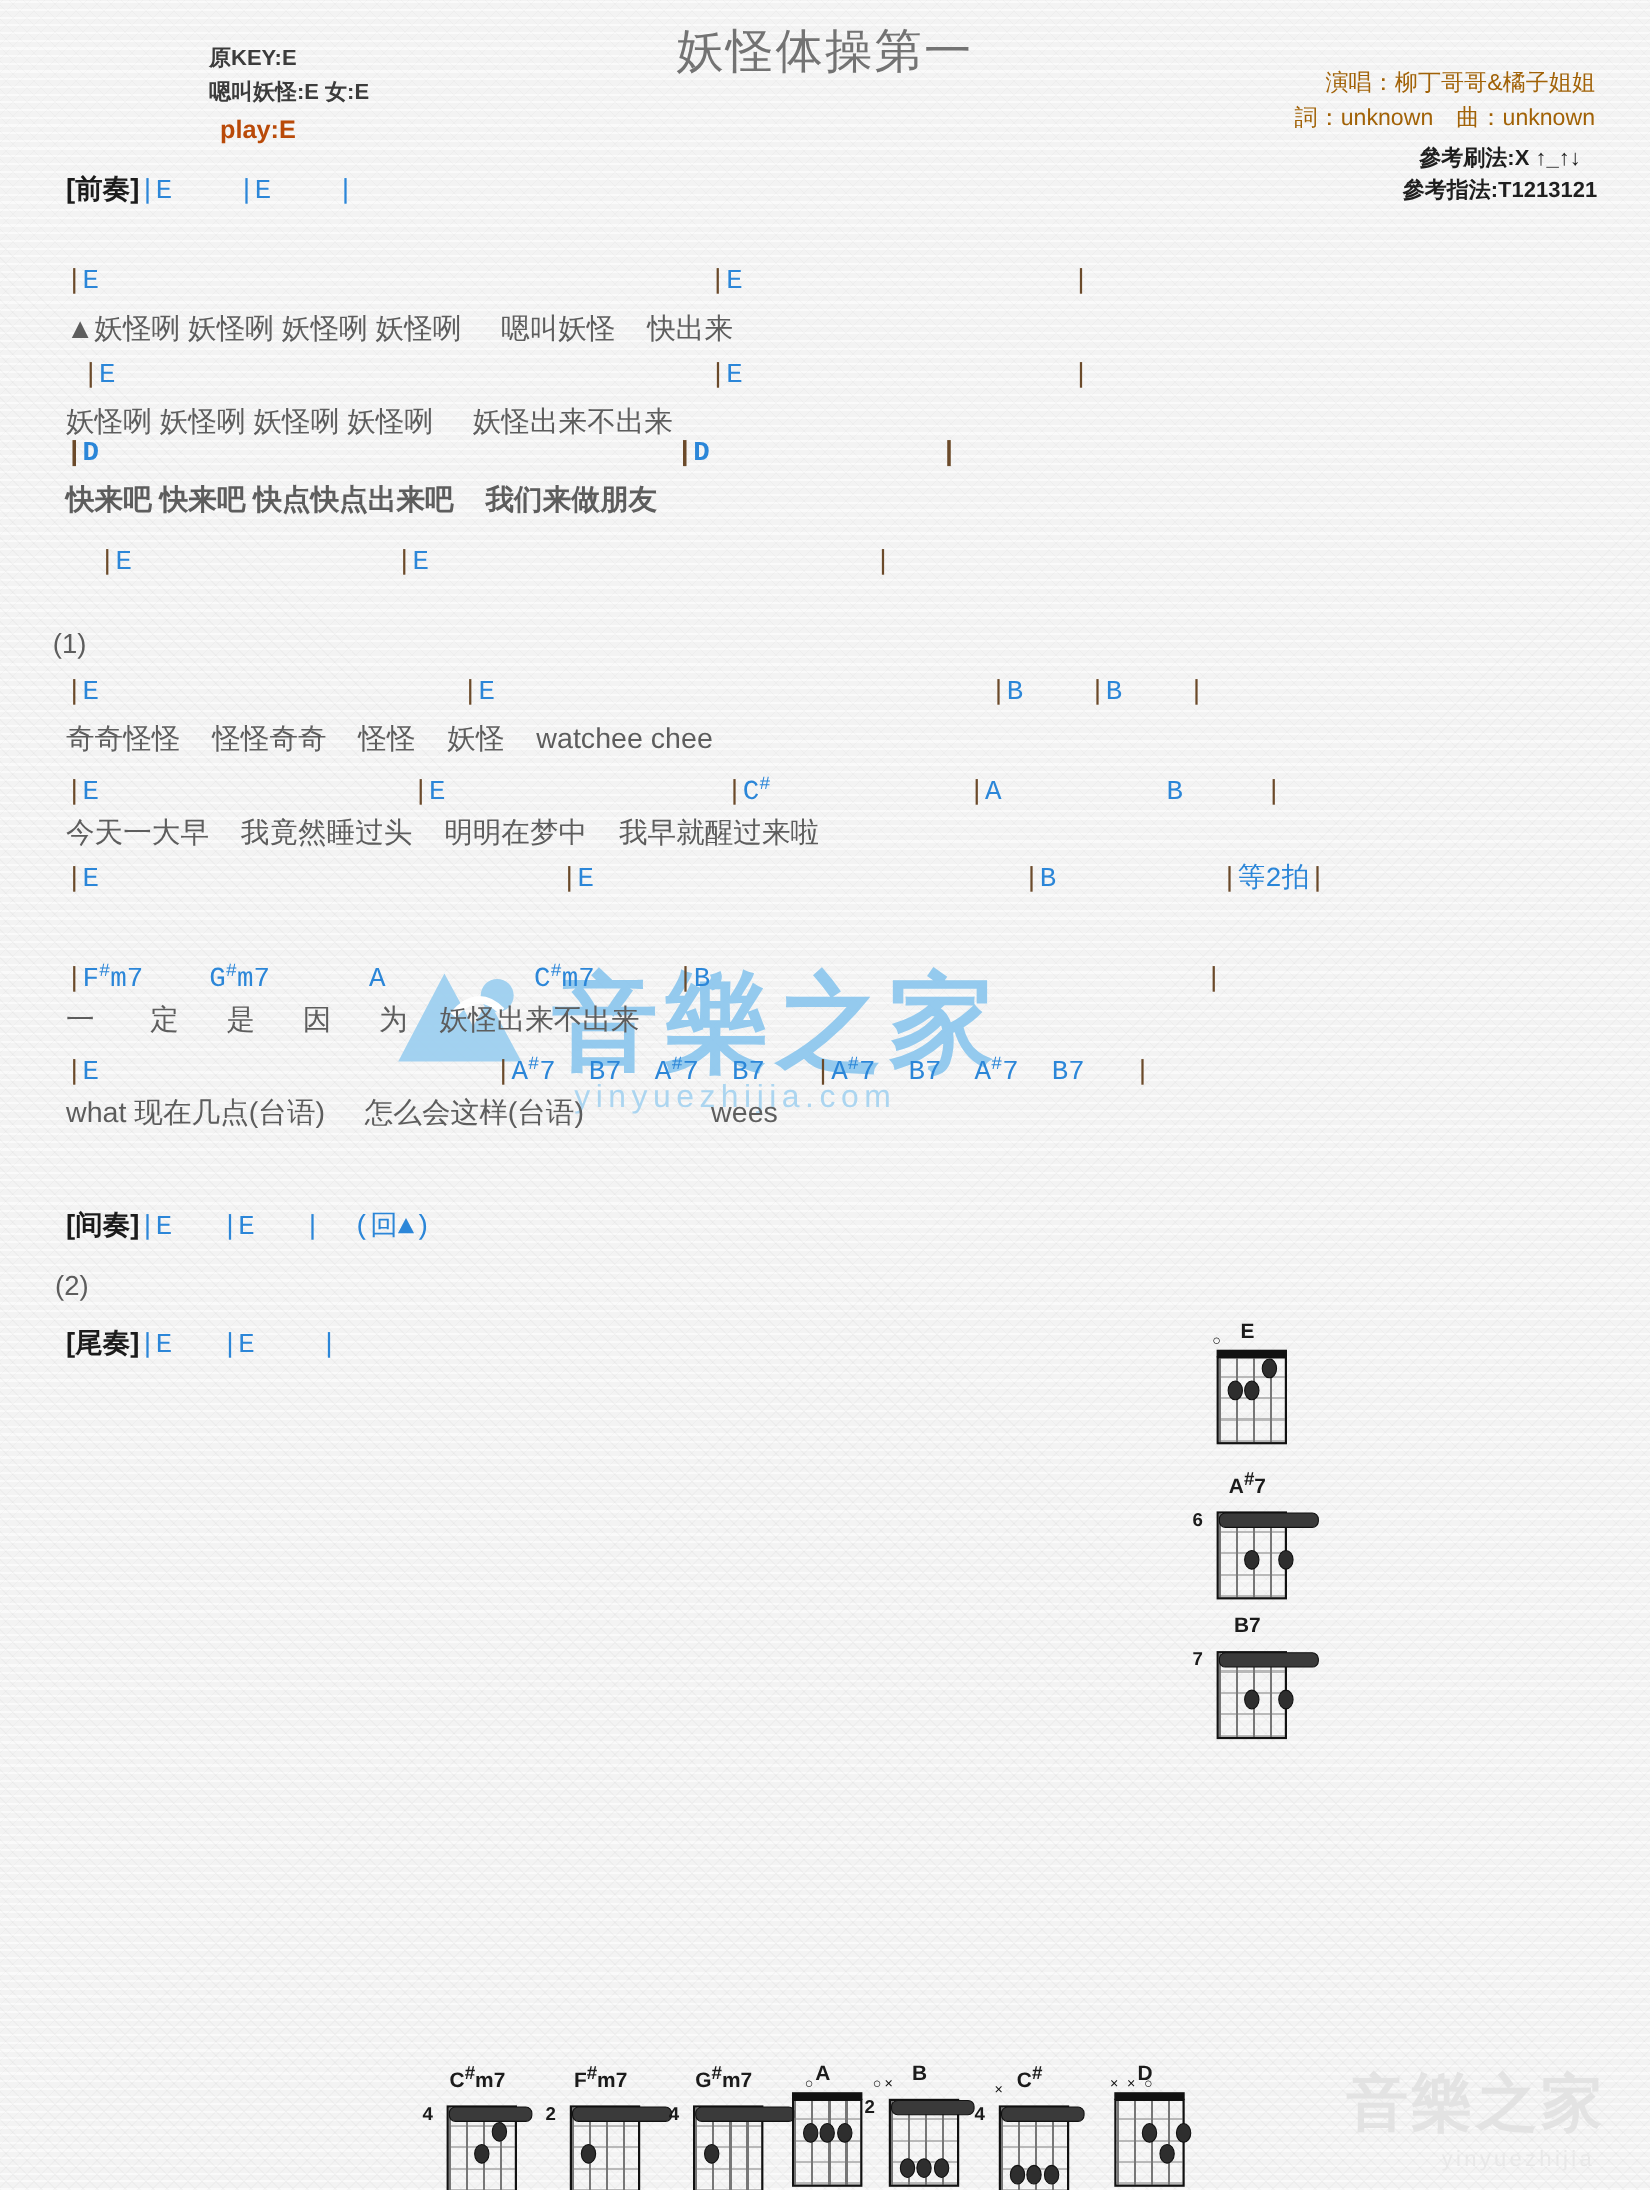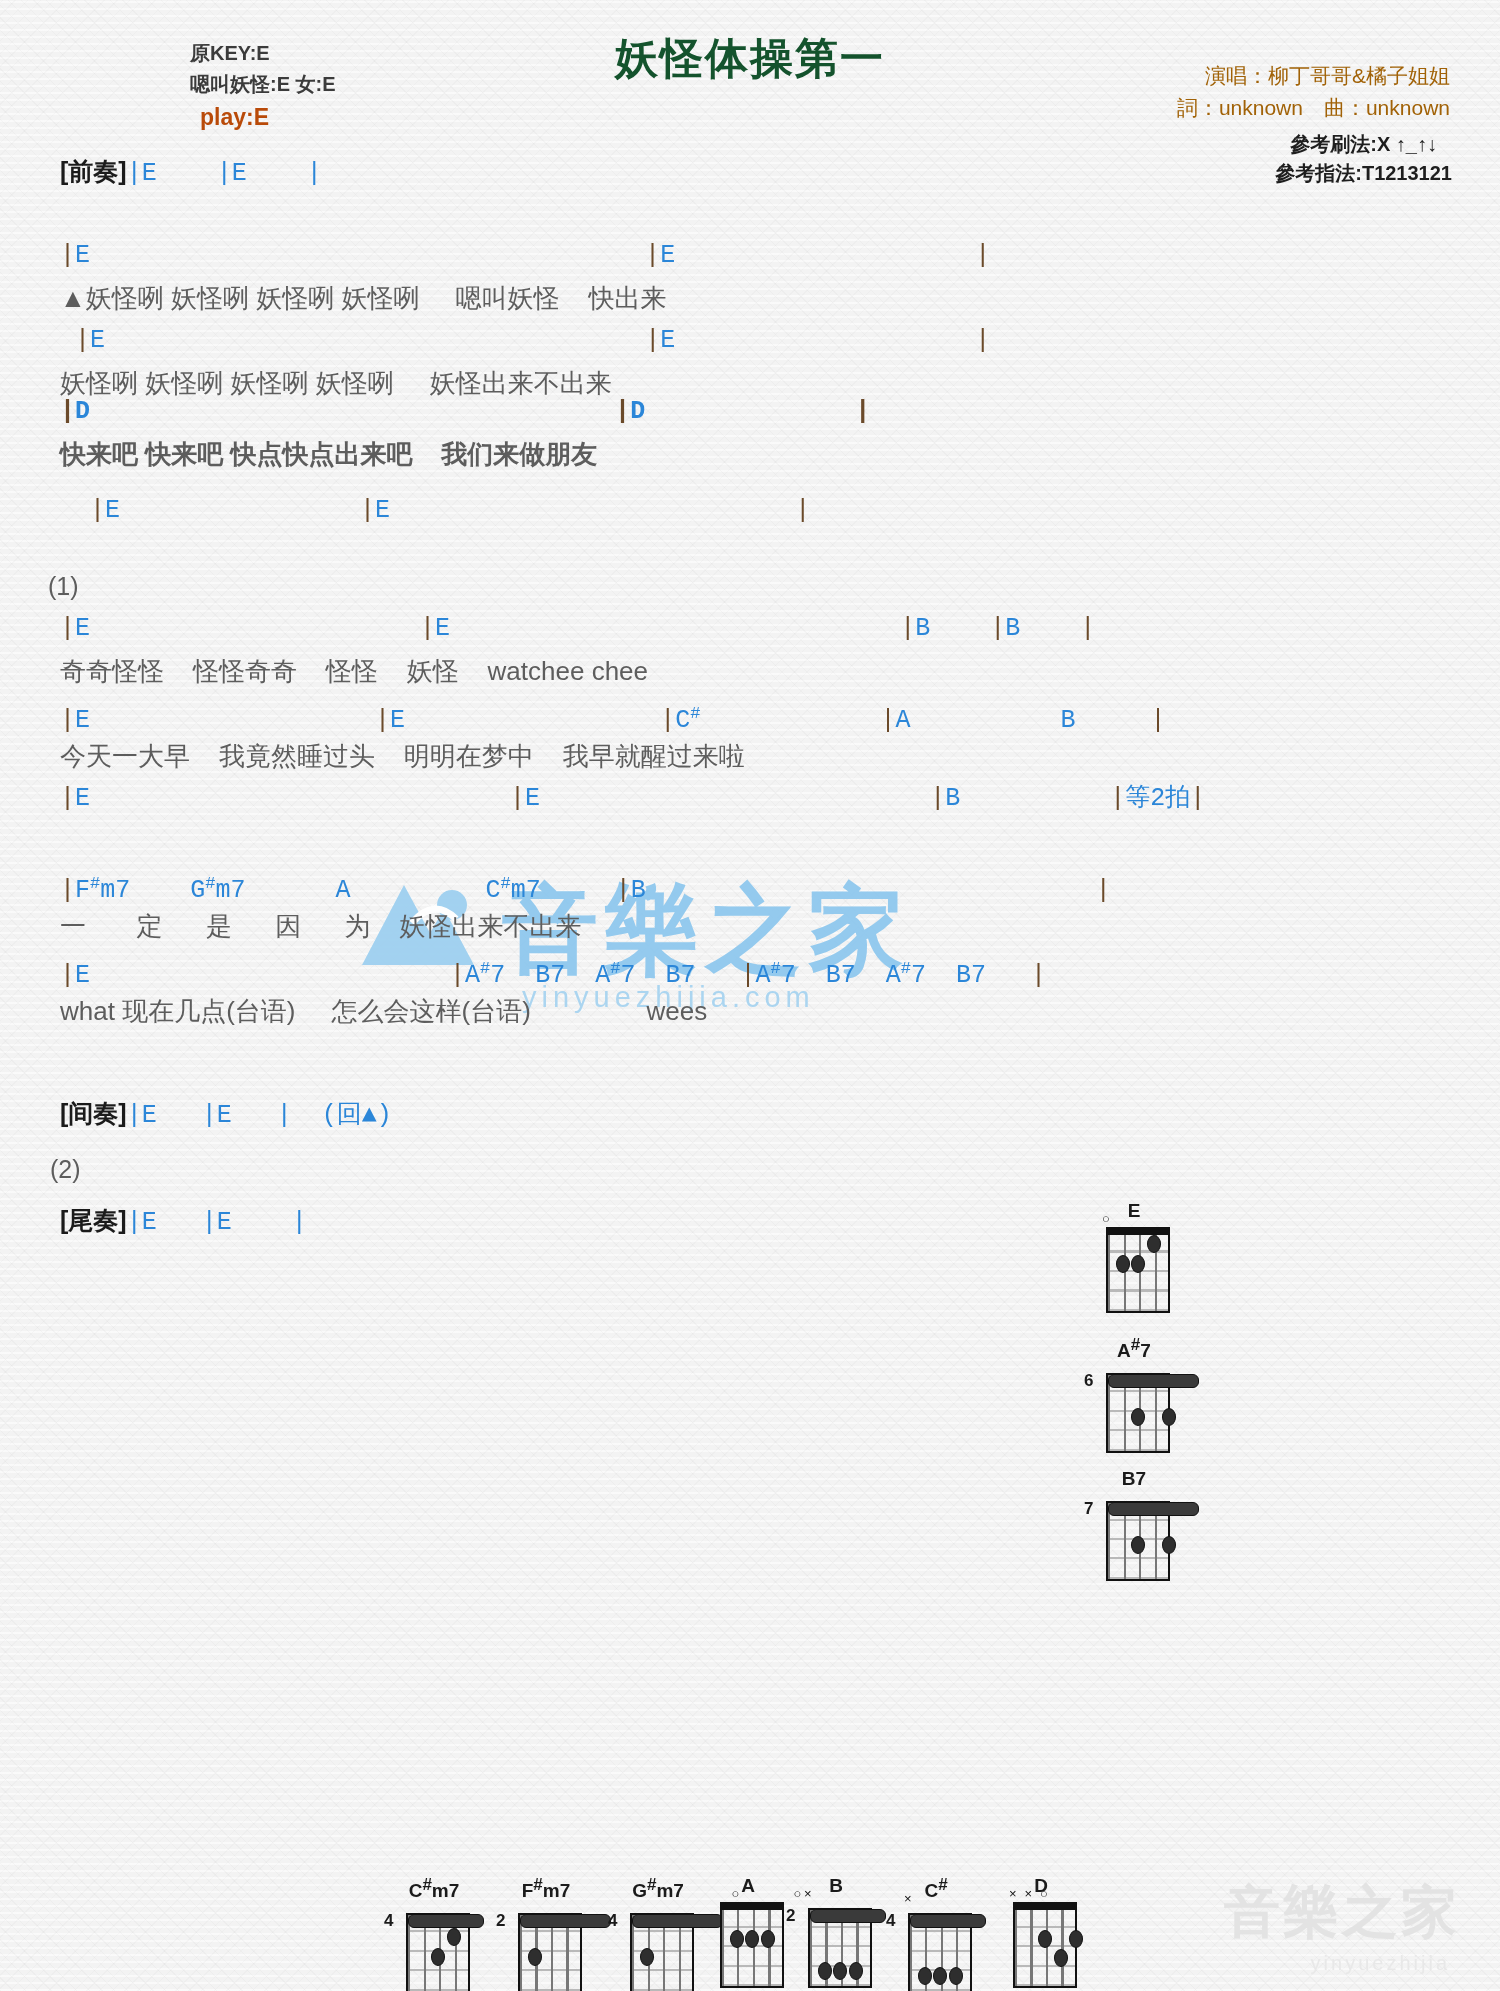--- a/index.html
+++ b/index.html
@@ -19,23 +19,22 @@
       repeating-linear-gradient(-45deg, rgba(0,0,0,0.018) 0 1px, transparent 1px 9px),
       repeating-linear-gradient(0deg, rgba(255,255,255,0.55) 0 2px, transparent 2px 7px);
     pointer-events:none;
   }
   .sheet{position:absolute;inset:0;}
 
   
   .title{
     position:absolute;left:0;right:0;top:18px;
     text-align:center;
-    font-size:43px;font-weight:bold;color:#14532d;
+    font-size:43px;font-weight:normal;color:#737373;
     letter-spacing:2px;
-    margin-top:12px;
   }
   .keyblock{position:absolute;left:190px;top:38px;line-height:1.55;}
   .keyblock div{font-size:20px;font-weight:bold;color:#3b3b3b;white-space:nowrap;}
   .keyblock .play{color:#b94a09;font-size:23px;padding-left:10px;}
 
   .credits{position:absolute;right:50px;top:60px;text-align:right;line-height:1.5;}
   .credits div{font-size:21px;color:#a16207;white-space:nowrap;}
 
   .strum{position:absolute;right:48px;top:130px;text-align:center;line-height:1.45;}
   .strum div{font-size:20px;font-weight:bold;color:#1e1e1e;white-space:nowrap;}

